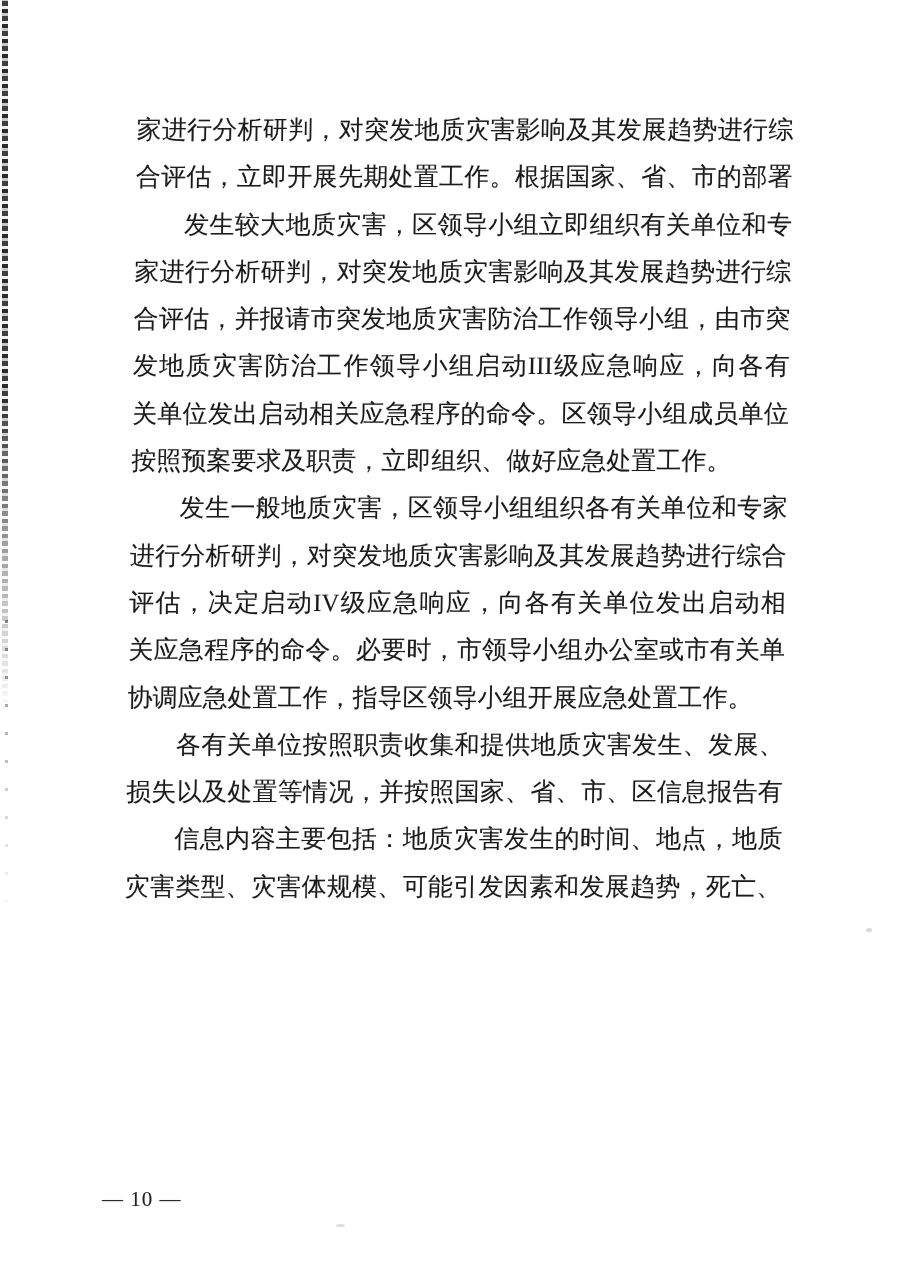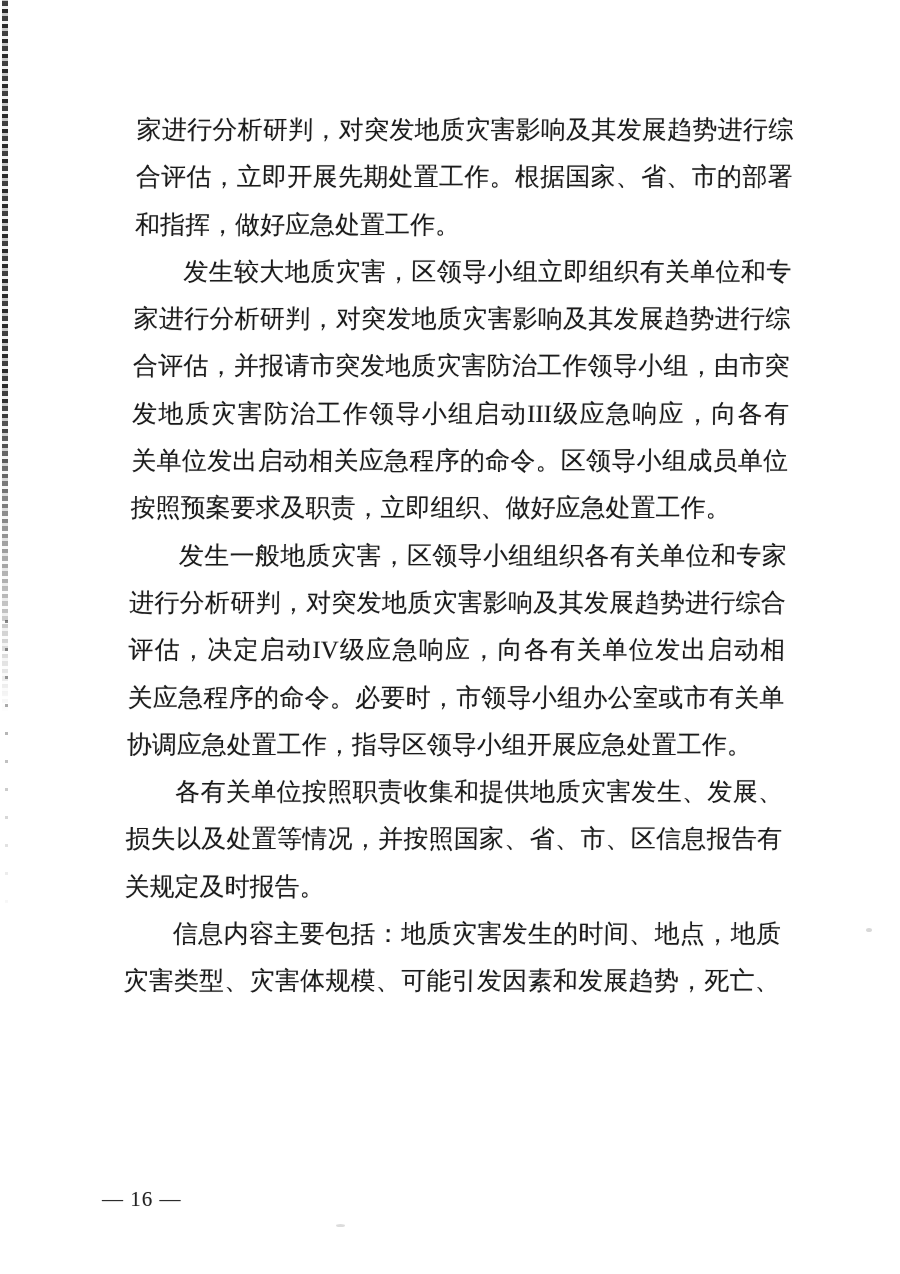--- a/index.html
+++ b/index.html
@@ -64,34 +64,32 @@
 </style>
 </head>
 <body>
 
 <div class="page">
   <div class="scan-edge"></div>
   <div class="scan-edge-trail"></div>
   <div class="text-block">
       <div class="line justify"><span>家</span><span>进</span><span>行</span><span>分</span><span>析</span><span>研</span><span>判</span><span>，</span><span>对</span><span>突</span><span>发</span><span>地</span><span>质</span><span>灾</span><span>害</span><span>影</span><span>响</span><span>及</span><span>其</span><span>发</span><span>展</span><span>趋</span><span>势</span><span>进</span><span>行</span><span>综</span></div>
       <div class="line justify"><span>合</span><span>评</span><span>估</span><span>，</span><span>立</span><span>即</span><span>开</span><span>展</span><span>先</span><span>期</span><span>处</span><span>置</span><span>工</span><span>作</span><span>。</span><span>根</span><span>据</span><span>国</span><span>家</span><span>、</span><span>省</span><span>、</span><span>市</span><span>的</span><span>部</span><span>署</span></div>
-      <div class="line">和指挥，做好应急处置工作。</div>
       <div class="line indent justify"><span>发</span><span>生</span><span>较</span><span>大</span><span>地</span><span>质</span><span>灾</span><span>害</span><span>，</span><span>区</span><span>领</span><span>导</span><span>小</span><span>组</span><span>立</span><span>即</span><span>组</span><span>织</span><span>有</span><span>关</span><span>单</span><span>位</span><span>和</span><span>专</span></div>
       <div class="line justify"><span>家</span><span>进</span><span>行</span><span>分</span><span>析</span><span>研</span><span>判</span><span>，</span><span>对</span><span>突</span><span>发</span><span>地</span><span>质</span><span>灾</span><span>害</span><span>影</span><span>响</span><span>及</span><span>其</span><span>发</span><span>展</span><span>趋</span><span>势</span><span>进</span><span>行</span><span>综</span></div>
       <div class="line justify"><span>合</span><span>评</span><span>估</span><span>，</span><span>并</span><span>报</span><span>请</span><span>市</span><span>突</span><span>发</span><span>地</span><span>质</span><span>灾</span><span>害</span><span>防</span><span>治</span><span>工</span><span>作</span><span>领</span><span>导</span><span>小</span><span>组</span><span>，</span><span>由</span><span>市</span><span>突</span></div>
       <div class="line justify"><span>发</span><span>地</span><span>质</span><span>灾</span><span>害</span><span>防</span><span>治</span><span>工</span><span>作</span><span>领</span><span>导</span><span>小</span><span>组</span><span>启</span><span>动</span><span>III</span><span>级</span><span>应</span><span>急</span><span>响</span><span>应</span><span>，</span><span>向</span><span>各</span><span>有</span></div>
       <div class="line justify"><span>关</span><span>单</span><span>位</span><span>发</span><span>出</span><span>启</span><span>动</span><span>相</span><span>关</span><span>应</span><span>急</span><span>程</span><span>序</span><span>的</span><span>命</span><span>令</span><span>。</span><span>区</span><span>领</span><span>导</span><span>小</span><span>组</span><span>成</span><span>员</span><span>单</span><span>位</span></div>
       <div class="line">按照预案要求及职责，立即组织、做好应急处置工作。</div>
       <div class="line indent justify"><span>发</span><span>生</span><span>一</span><span>般</span><span>地</span><span>质</span><span>灾</span><span>害</span><span>，</span><span>区</span><span>领</span><span>导</span><span>小</span><span>组</span><span>组</span><span>织</span><span>各</span><span>有</span><span>关</span><span>单</span><span>位</span><span>和</span><span>专</span><span>家</span></div>
       <div class="line justify"><span>进</span><span>行</span><span>分</span><span>析</span><span>研</span><span>判</span><span>，</span><span>对</span><span>突</span><span>发</span><span>地</span><span>质</span><span>灾</span><span>害</span><span>影</span><span>响</span><span>及</span><span>其</span><span>发</span><span>展</span><span>趋</span><span>势</span><span>进</span><span>行</span><span>综</span><span>合</span></div>
       <div class="line justify"><span>评</span><span>估</span><span>，</span><span>决</span><span>定</span><span>启</span><span>动</span><span>IV</span><span>级</span><span>应</span><span>急</span><span>响</span><span>应</span><span>，</span><span>向</span><span>各</span><span>有</span><span>关</span><span>单</span><span>位</span><span>发</span><span>出</span><span>启</span><span>动</span><span>相</span></div>
       <div class="line justify"><span>关</span><span>应</span><span>急</span><span>程</span><span>序</span><span>的</span><span>命</span><span>令</span><span>。</span><span>必</span><span>要</span><span>时</span><span>，</span><span>市</span><span>领</span><span>导</span><span>小</span><span>组</span><span>办</span><span>公</span><span>室</span><span>或</span><span>市</span><span>有</span><span>关</span><span>单</span></div>
       <div class="line">协调应急处置工作，指导区领导小组开展应急处置工作。</div>
       <div class="line indent justify"><span>各</span><span>有</span><span>关</span><span>单</span><span>位</span><span>按</span><span>照</span><span>职</span><span>责</span><span>收</span><span>集</span><span>和</span><span>提</span><span>供</span><span>地</span><span>质</span><span>灾</span><span>害</span><span>发</span><span>生</span><span>、</span><span>发</span><span>展</span><span>、</span></div>
       <div class="line justify"><span>损</span><span>失</span><span>以</span><span>及</span><span>处</span><span>置</span><span>等</span><span>情</span><span>况</span><span>，</span><span>并</span><span>按</span><span>照</span><span>国</span><span>家</span><span>、</span><span>省</span><span>、</span><span>市</span><span>、</span><span>区</span><span>信</span><span>息</span><span>报</span><span>告</span><span>有</span></div>
-      <div class="line">关规定及时报告。</div>
       <div class="line indent justify"><span>信</span><span>息</span><span>内</span><span>容</span><span>主</span><span>要</span><span>包</span><span>括</span><span>：</span><span>地</span><span>质</span><span>灾</span><span>害</span><span>发</span><span>生</span><span>的</span><span>时</span><span>间</span><span>、</span><span>地</span><span>点</span><span>，</span><span>地</span><span>质</span></div>
       <div class="line justify"><span>灾</span><span>害</span><span>类</span><span>型</span><span>、</span><span>灾</span><span>害</span><span>体</span><span>规</span><span>模</span><span>、</span><span>可</span><span>能</span><span>引</span><span>发</span><span>因</span><span>素</span><span>和</span><span>发</span><span>展</span><span>趋</span><span>势</span><span>，</span><span>死</span><span>亡</span><span>、</span></div>
     </div>
-  <div class="page-number">— 16 —</div>
+  <div class="page-number">— 10 —</div>
   <div class="speck speck-a"></div>
   <div class="speck speck-b"></div>
 </div>
 
 </body></html>

